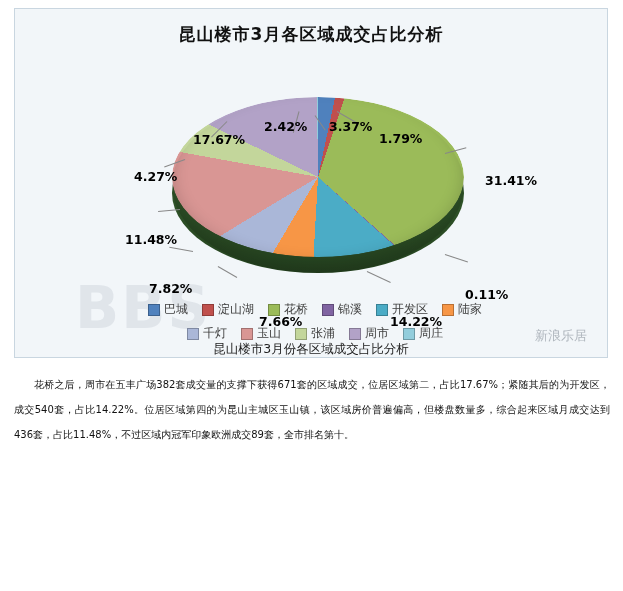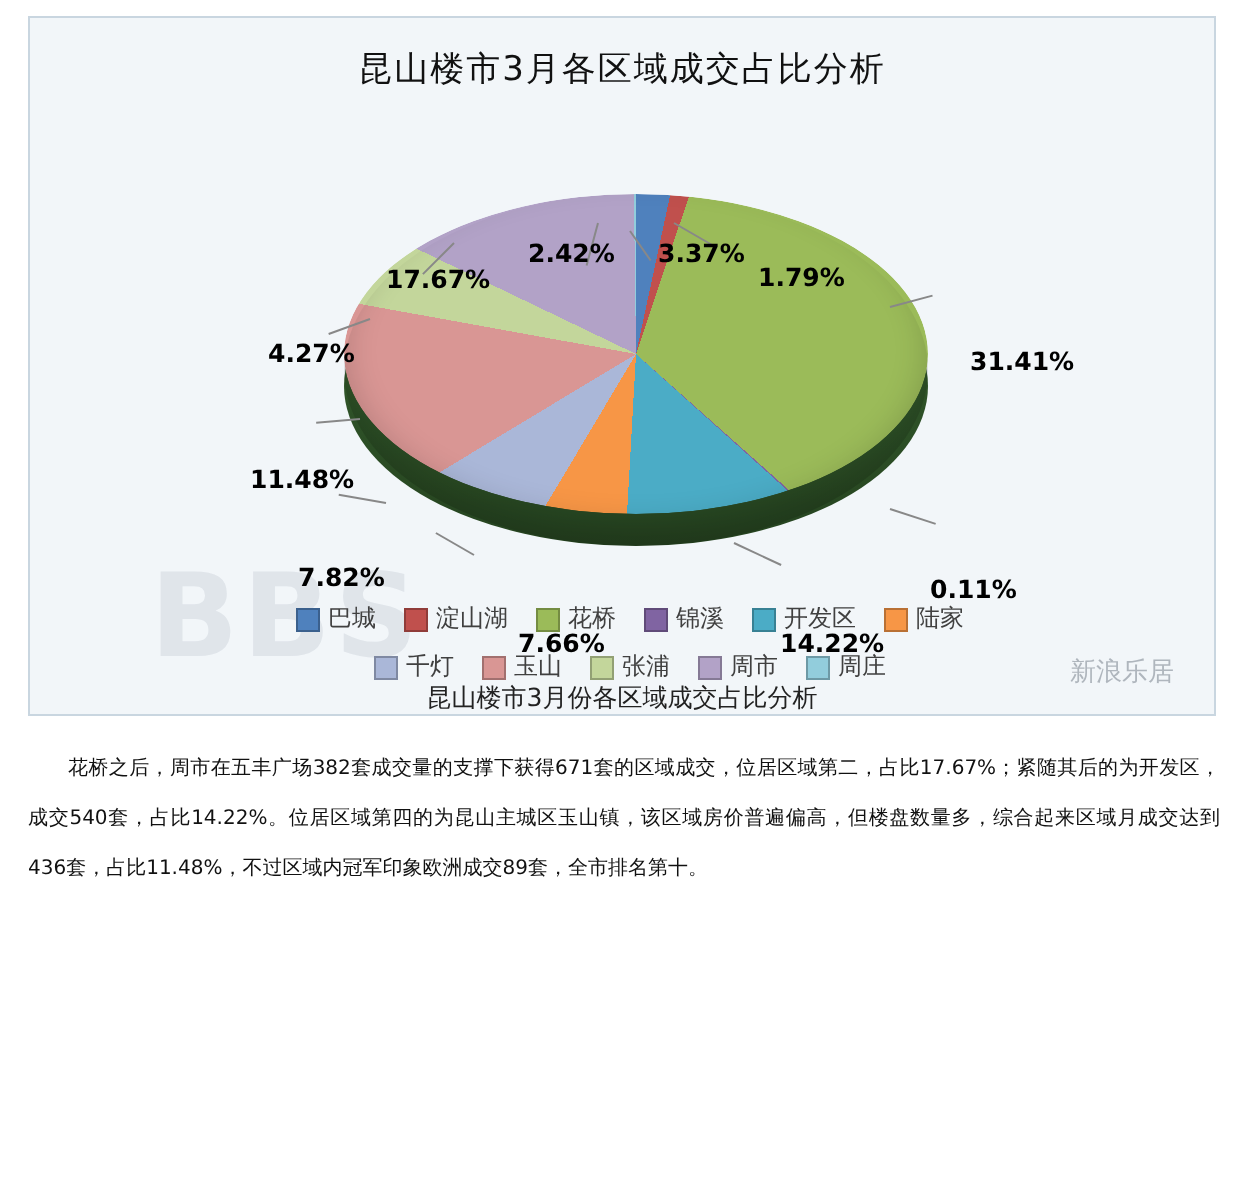--- a/index.html
+++ b/index.html
@@ -31,21 +31,21 @@
     border: 1px solid #c9d6e0;
     box-sizing: border-box;
   }
   .chart-title {
     position: absolute;
     left: 0;
     top: 14px;
     width: 100%;
     text-align: center;
     font-size: 17px;
-    font-weight: normal;
+    font-weight: bold;
     letter-spacing: 1px;
     color: #111111;
   }
   .chart-stage {
     position: absolute;
     left: 0;
     top: 40px;
     width: 594px;
     height: 250px;
   }

